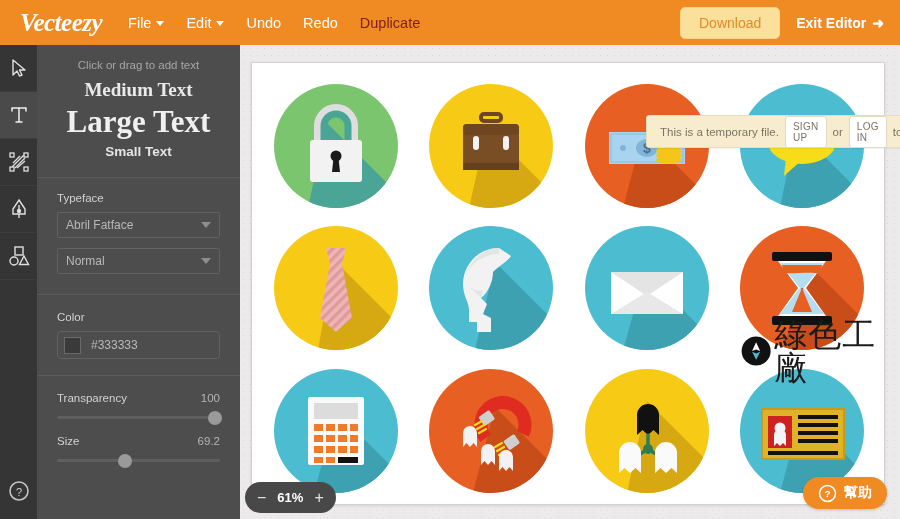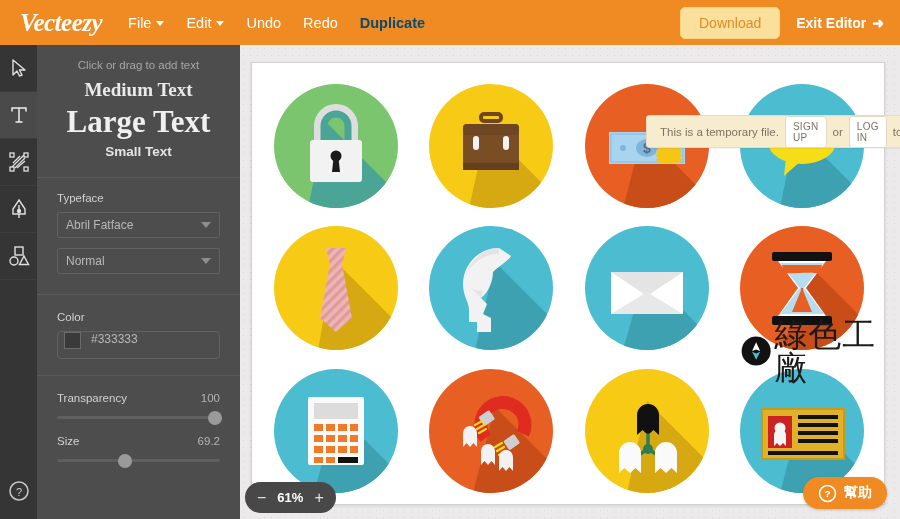--- a/index.html
+++ b/index.html
@@ -24,21 +24,21 @@
     font-size: 25px; color: #ffffff;
     margin-left: 20px; margin-right: 26px;
     letter-spacing: -0.5px;
   }
   .menu-item {
     color: #ffffff; font-size: 14.5px;
     margin-right: 22px; cursor: pointer;
     display: flex; align-items: center; gap: 5px;
     white-space: nowrap;
   }
-  .menu-item.dim { color: #0c4a6e; font-weight: bold; }
+  .menu-item.dim { color: #7f1d1d; }
   .caret {
     width: 0; height: 0;
     border-left: 4.5px solid transparent;
     border-right: 4.5px solid transparent;
     border-top: 5.5px solid currentColor;
     display: inline-block; margin-top: 2px;
   }
   #topright {
     margin-left: auto; display: flex; align-items: center;
     margin-right: 16px; gap: 16px;
@@ -119,21 +119,21 @@
     border-left: 5px solid transparent;
     border-right: 5px solid transparent;
     border-top: 6px solid #8e8e8e;
   }
   #typeface-sec { padding-top: 14px; padding-bottom: 10px; }
   .divider { height: 1px; background: #5a5a5a; margin: 0; }
   #color-sec { padding-top: 16px; padding-bottom: 16px; }
   .color-row {
     background: #4d4d4d; border: 1px solid #616161;
     height: 28px; border-radius: 4px;
-    display: flex; align-items: flex-start; padding: 0 6px; cursor: pointer;
+    display: flex; align-items: center; padding: 0 6px; cursor: pointer;
   }
   .swatch {
     width: 17px; height: 17px; background: #3a3a3a;
     border: 1px solid #6a6a6a; margin-right: 10px;
   }
   .color-hex { color: #b9b9b9; font-size: 12px; }
   .slider-sec { padding-top: 16px; }
   .slider-head {
     display: flex; justify-content: space-between;
     align-items: baseline; margin-bottom: 12px; gap: 44px;

